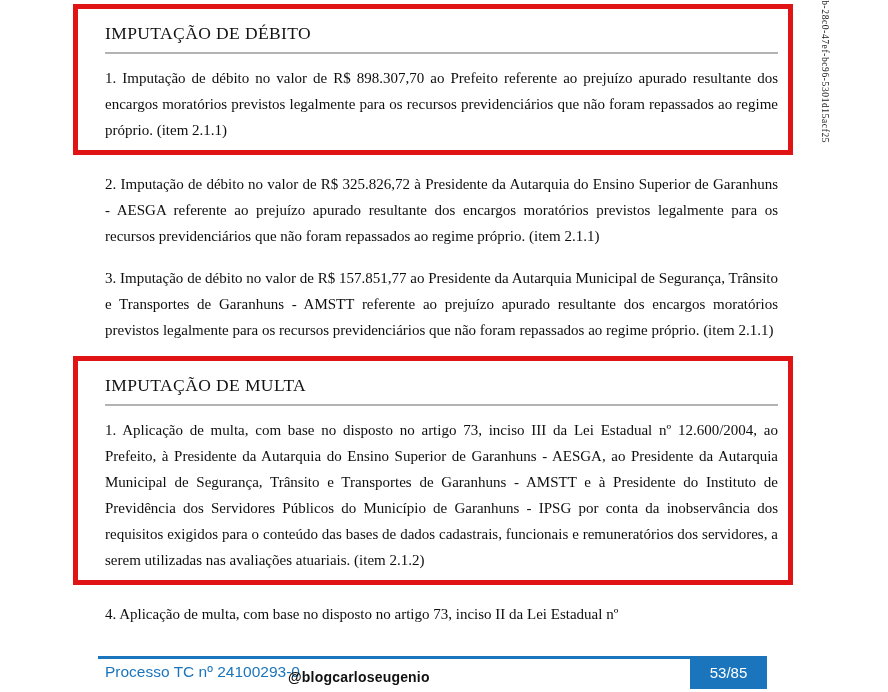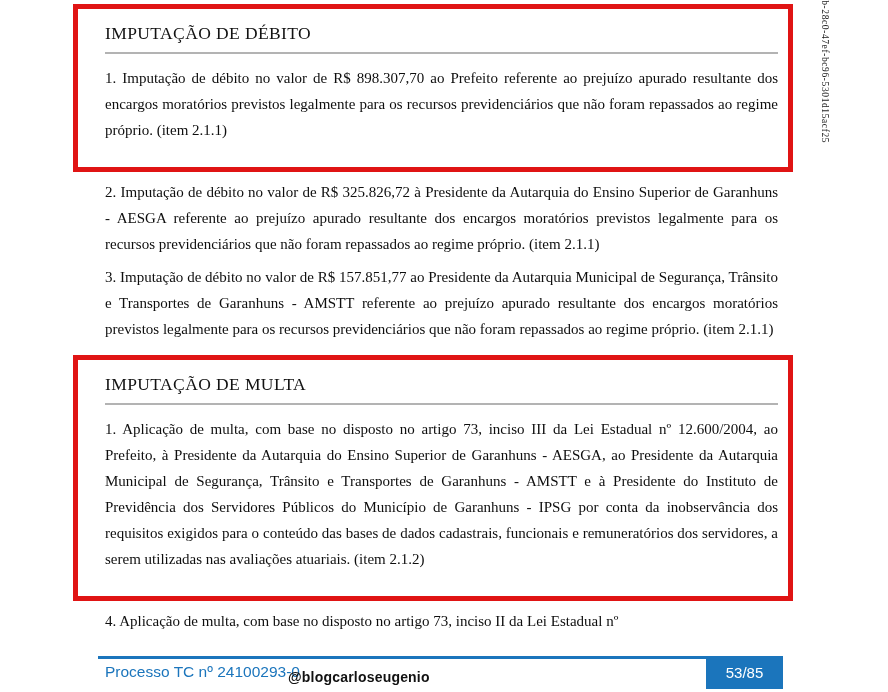--- a/index.html
+++ b/index.html
@@ -9,21 +9,21 @@
     background:#ffffff;
     overflow:hidden;
     font-family:"Liberation Serif", serif;
   }
   
   .hl-box {
     box-sizing:border-box;
     margin-left:73px;
     width:720px;
     border:5px solid #e01414;
-    padding:6px 10px 24px 27px;
+    padding:6px 10px 7px 27px;
     background:transparent;
   }
   .hl-box.first { margin-top:4px; }
   .hl-box.second { margin-top:13px; }
   .section-title {
     margin:8px 0 0 0;
     font-size:17.5px;
     font-weight:normal;
     letter-spacing:0.4px;
     color:#121212;
@@ -34,21 +34,21 @@
     margin:8px 0 11px 0;
   }
   .para {
     margin:0;
     font-size:15px;
     line-height:26px;
     text-align:justify;
     color:#0e0e0e;
   }
   .para.free {
-    margin:7px 0 0 105px;
+    margin:16px 0 0 105px;
     width:673px;
   }
   
   .vcode {
     position:absolute;
     top:-10px; left:830px;
     transform:rotate(90deg);
     transform-origin:0 0;
     white-space:nowrap;
     font-family:"Liberation Serif", serif;
@@ -79,21 +79,21 @@
   .footer-handle {
     position:absolute;
     left:288px; top:19px;
     font-size:14px;
     font-weight:bold;
     letter-spacing:0.2px;
     color:#111111;
   }
   .footer-pagebox {
     position:absolute;
-    left:706px; top:6px;
+    left:690px; top:6px;
     width:77px; height:33px;
     background:#1b75bc;
     color:#ffffff;
     font-size:15px;
     text-align:center;
     line-height:33px;
   }
 </style>
 </head>
 <body>

